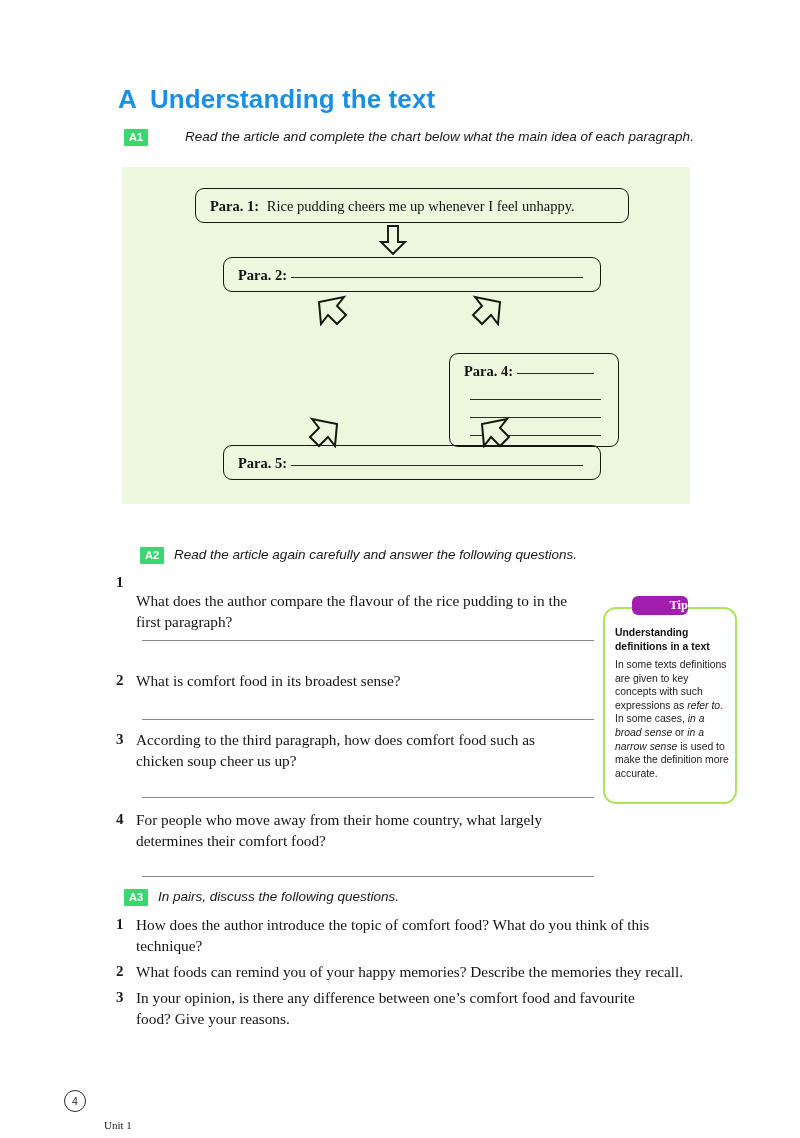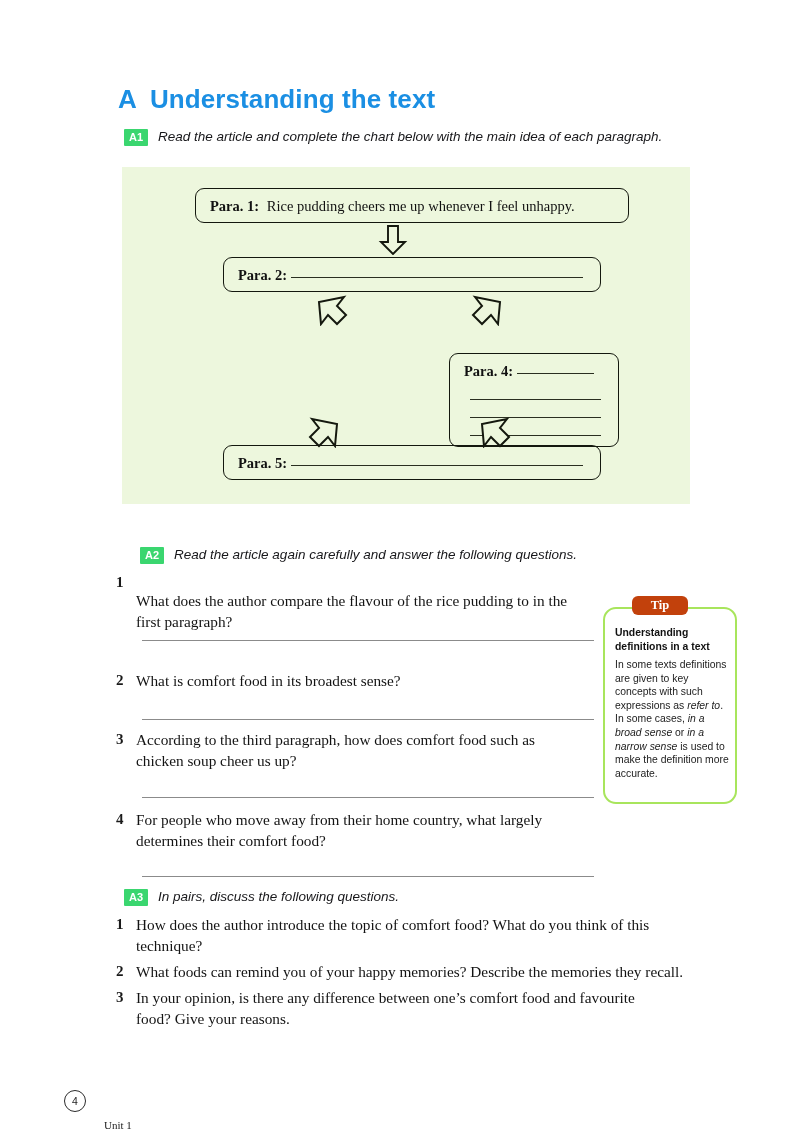--- a/index.html
+++ b/index.html
@@ -161,28 +161,28 @@
     border: 2.2px solid #a8e55c;
     border-radius: 13px;
     background: #ffffff;
   }
   .tip-pill {
     position: absolute;
     left: 29px;
     top: 0px;
     width: 56px;
     height: 19px;
-    background: #c2410c;
+    background: #a21caf;
     border-radius: 6px;
     color: #ffffff;
     font-family: "Liberation Serif", serif;
     font-weight: bold;
     font-size: 12.5px;
     line-height: 19px;
-    text-align: center;
+    text-align: right;
     z-index: 2;
   }
   .tip-title {
     position: absolute;
     left: 12px;
     top: 30px;
     width: 112px;
     font-family: "Liberation Sans", sans-serif;
     font-weight: bold;
     font-size: 10.4px;
@@ -228,23 +228,23 @@
     margin-top: 48px;
   }
 </style>
 </head>
 <body>
 
 <div class="section-head">
   <span class="sec-letter">A</span><span>Understanding the text</span>
 </div>
 
-<div class="task-row" style="left:124px; top:128px;">
+<div class="task-row" style="left:124px; top:128px;gap:27px;">
   <span class="task-badge">A1</span>
-  <span class="task-text">Read the article and complete the chart below with the main idea of each paragraph.</span>
+  <span class="task-text">Read the article and complete the chart below what the main idea of each paragraph.</span>
 </div>
 
 <div class="chart-panel">
 
   <div class="fc-box" id="fc-box1">
     <div class="fc-head">
       <span class="fc-label">Para. 1:</span>
       <span style="margin-left:4px;">Rice pudding cheers me up whenever I feel unhappy.</span>
     </div>
   </div>

